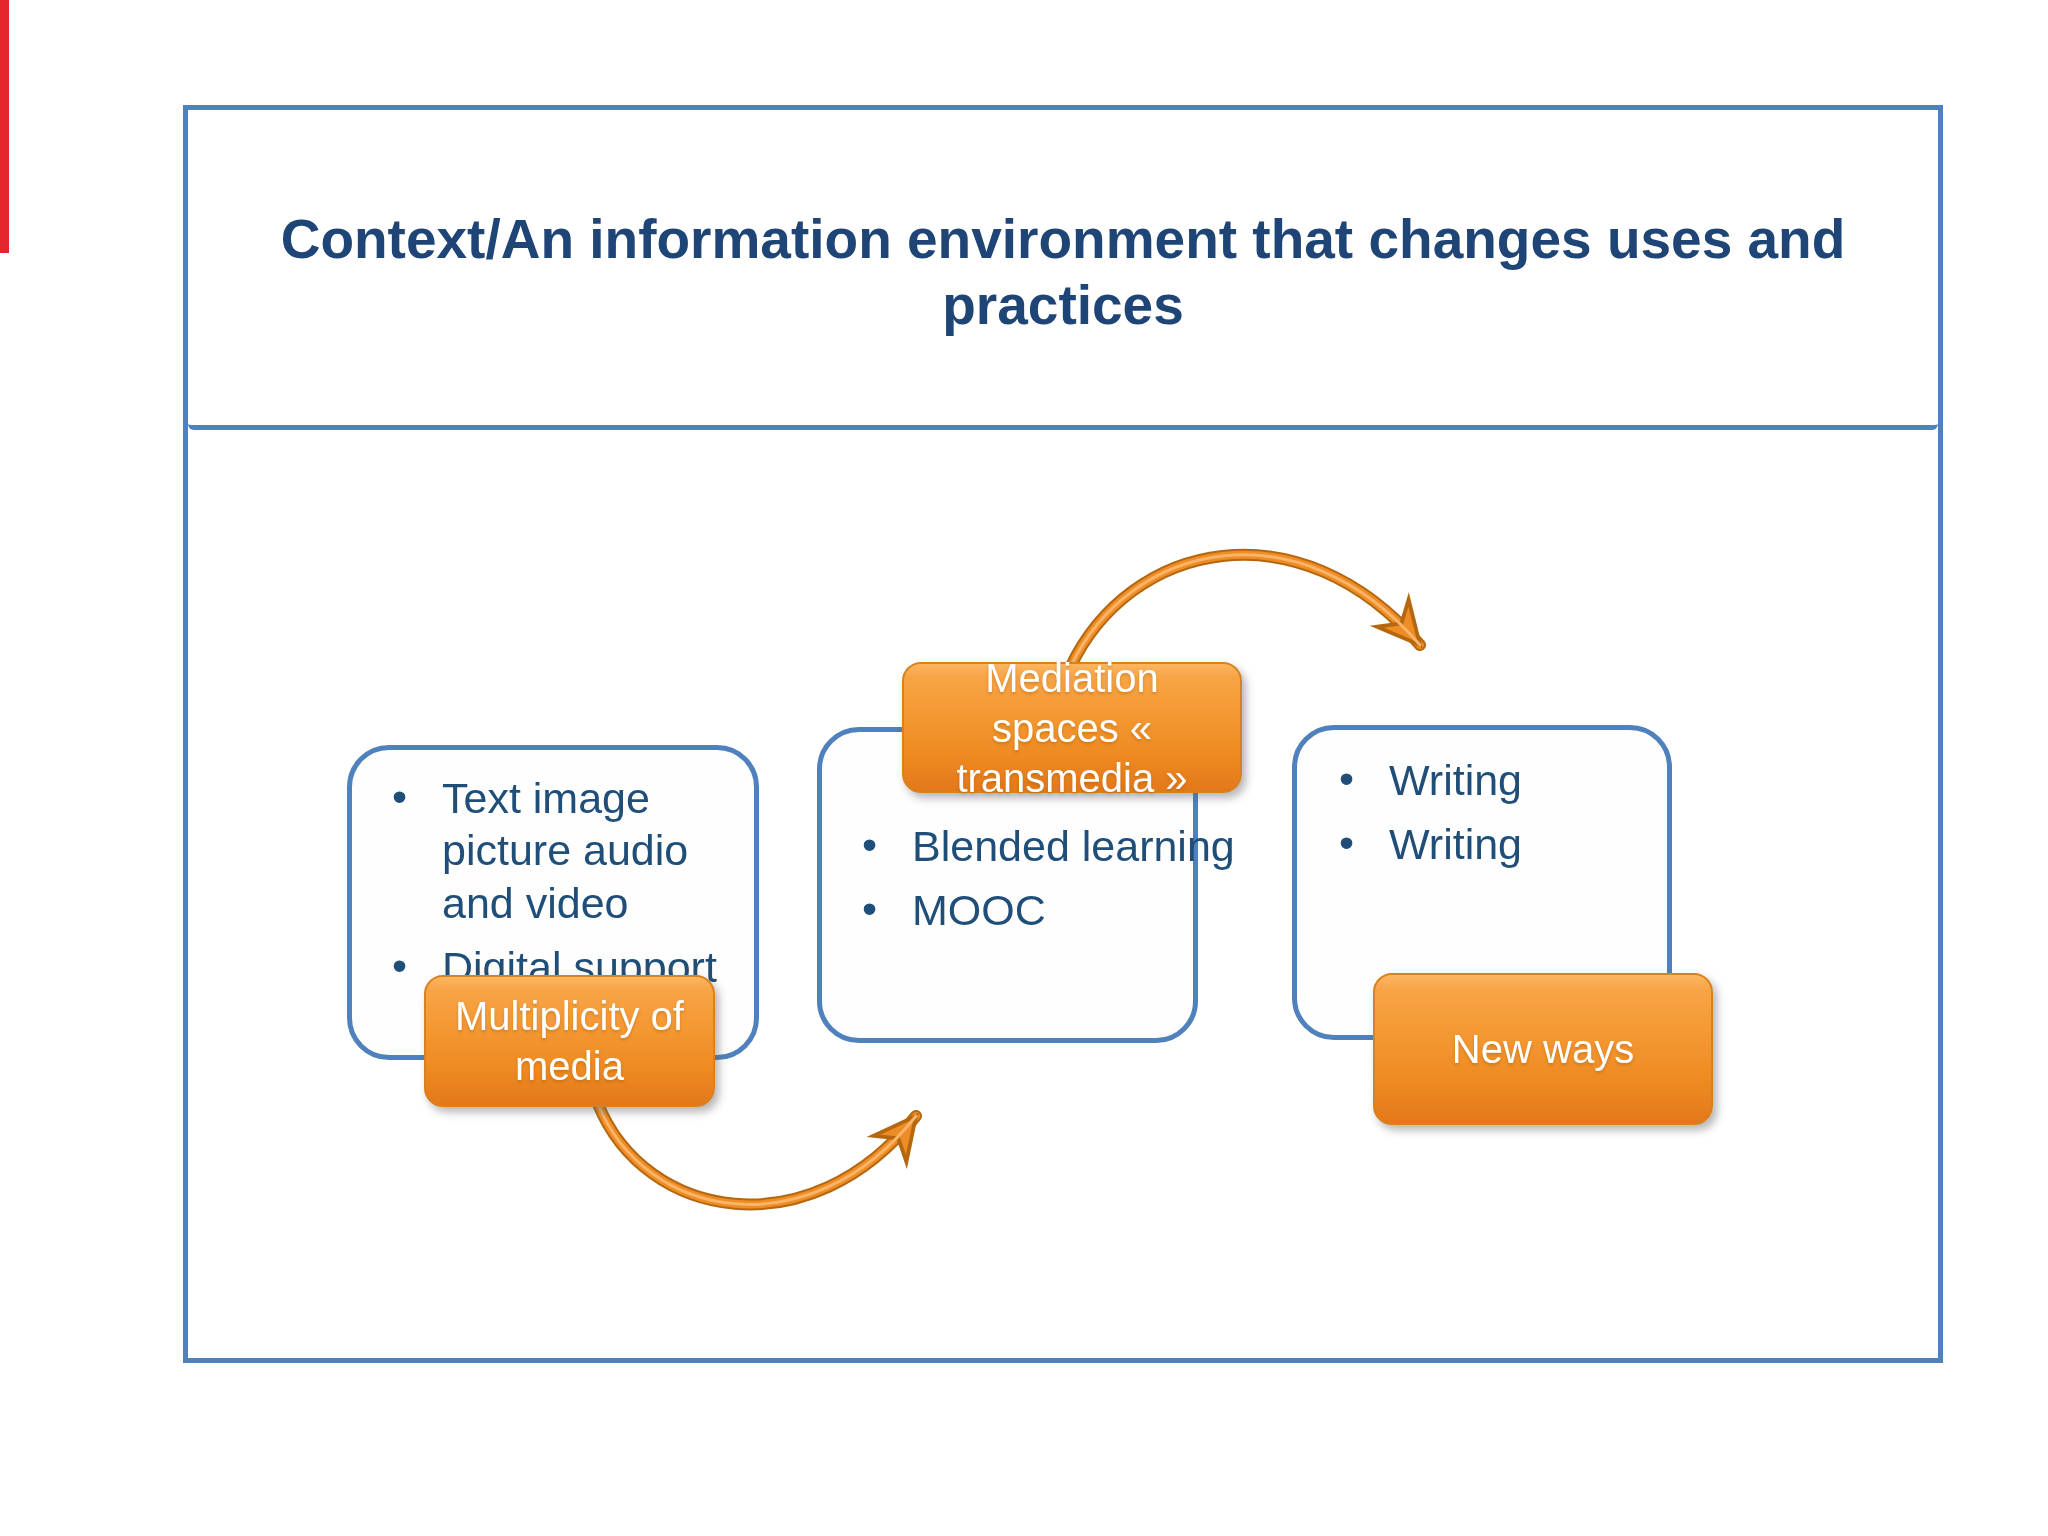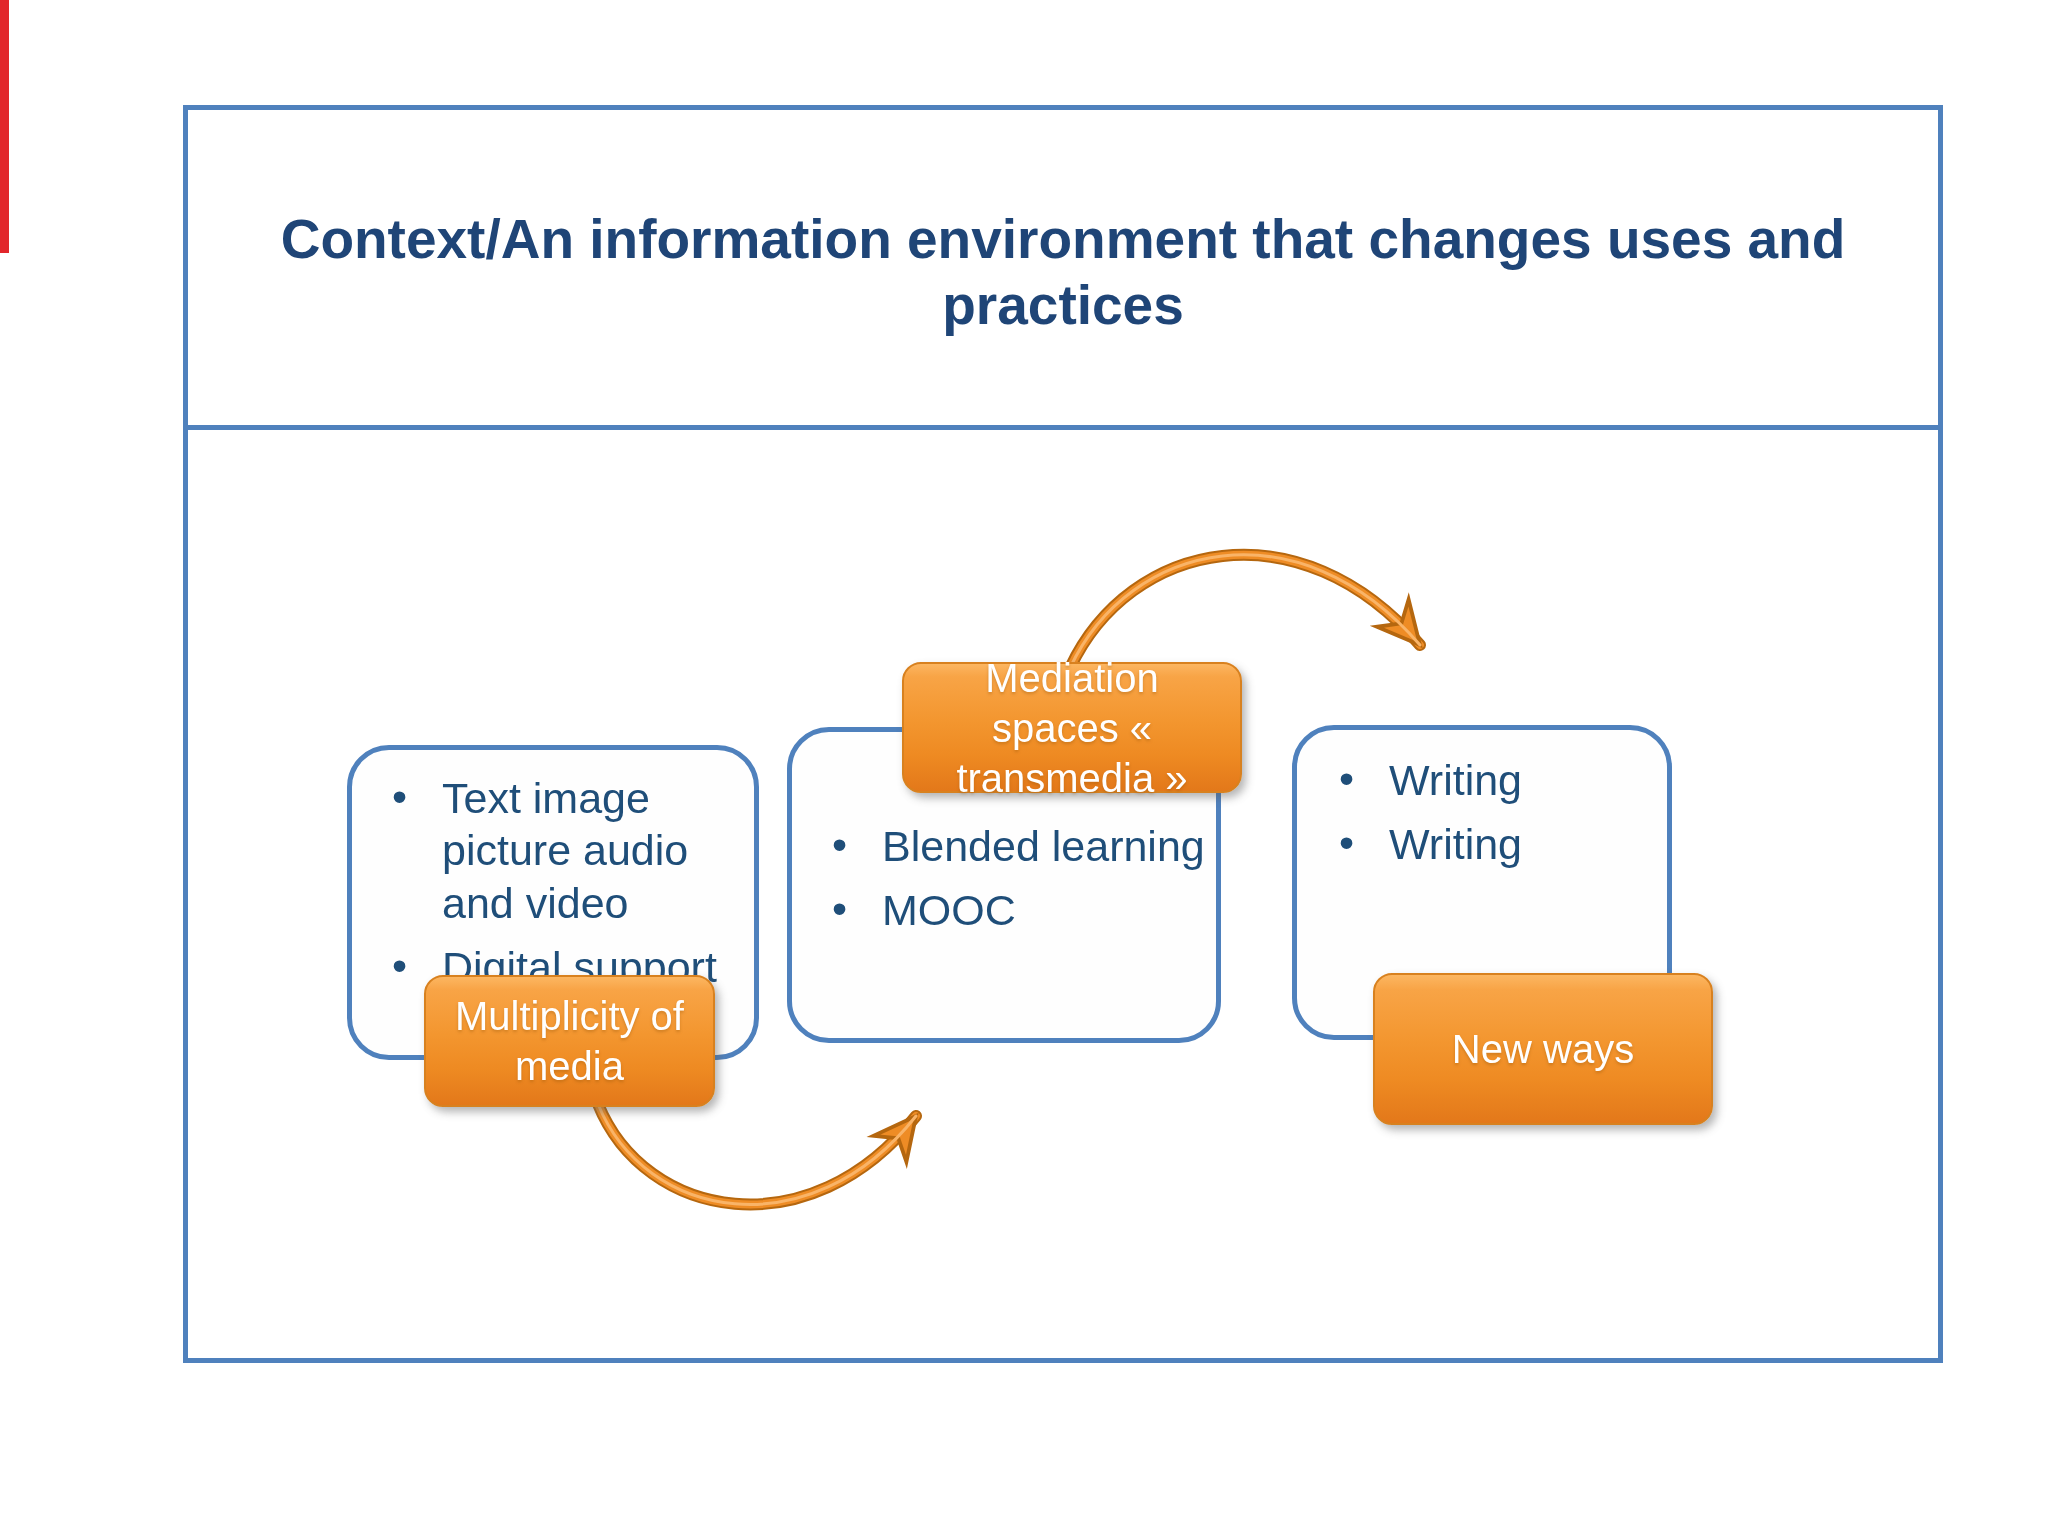--- a/index.html
+++ b/index.html
@@ -21,20 +21,21 @@
   .slide-frame {
     position: absolute; left: 183px; top: 105px;
     width: 1760px; height: 1258px;
     border: 5px solid #4f81bd; background: #ffffff; z-index: 0;
   }
   .title-section {
     width: 100%; height: 320px;
     border-bottom: 5px solid #4f81bd;
     display: flex; align-items: center; justify-content: center;
     padding: 8px 30px 0 30px;
+    border-radius: 6px;
   }
   .slide-title {
     font-size: 55px; line-height: 1.2; font-weight: 700;
     color: #1f4577; text-align: center;
   }
 
   
   svg.arrows {
     position: absolute; left: 0; top: 0; width: 2048px; height: 1536px;
     z-index: 2; pointer-events: none;
@@ -54,21 +55,21 @@
     padding-left: 72px; margin-bottom: 12px;
   }
   .blue-box li::before {
     content: "\2022";
     position: absolute; left: 22px; top: -2px;
     color: #1f4e79; font-size: 1em;
   }
   .nowrap li { white-space: nowrap; }
 
   #box-media    { left: 347px;  top: 745px; width: 412px; height: 315px; padding: 22px 10px 0 18px; }
-  #box-learning { left: 787px;  top: 727px; width: 434px; height: 316px; padding: 88px 6px 0 18px; }
+  #box-learning { left: 817px;  top: 727px; width: 381px; height: 316px; padding: 88px 6px 0 18px; }
   #box-newways  { left: 1292px; top: 725px; width: 380px; height: 315px; padding: 24px 10px 0 20px; }
 
   
   .orange-box {
     position: absolute; z-index: 3;
     display: flex; align-items: center; justify-content: center;
     text-align: center;
     color: #ffffff; font-size: 40px; line-height: 1.25;
     background: linear-gradient(180deg, #fcb661 0%, #f8a446 10%, #f3962f 45%, #ee8a22 72%, #e3781a 100%);
     border: 2px solid #d8811f;

